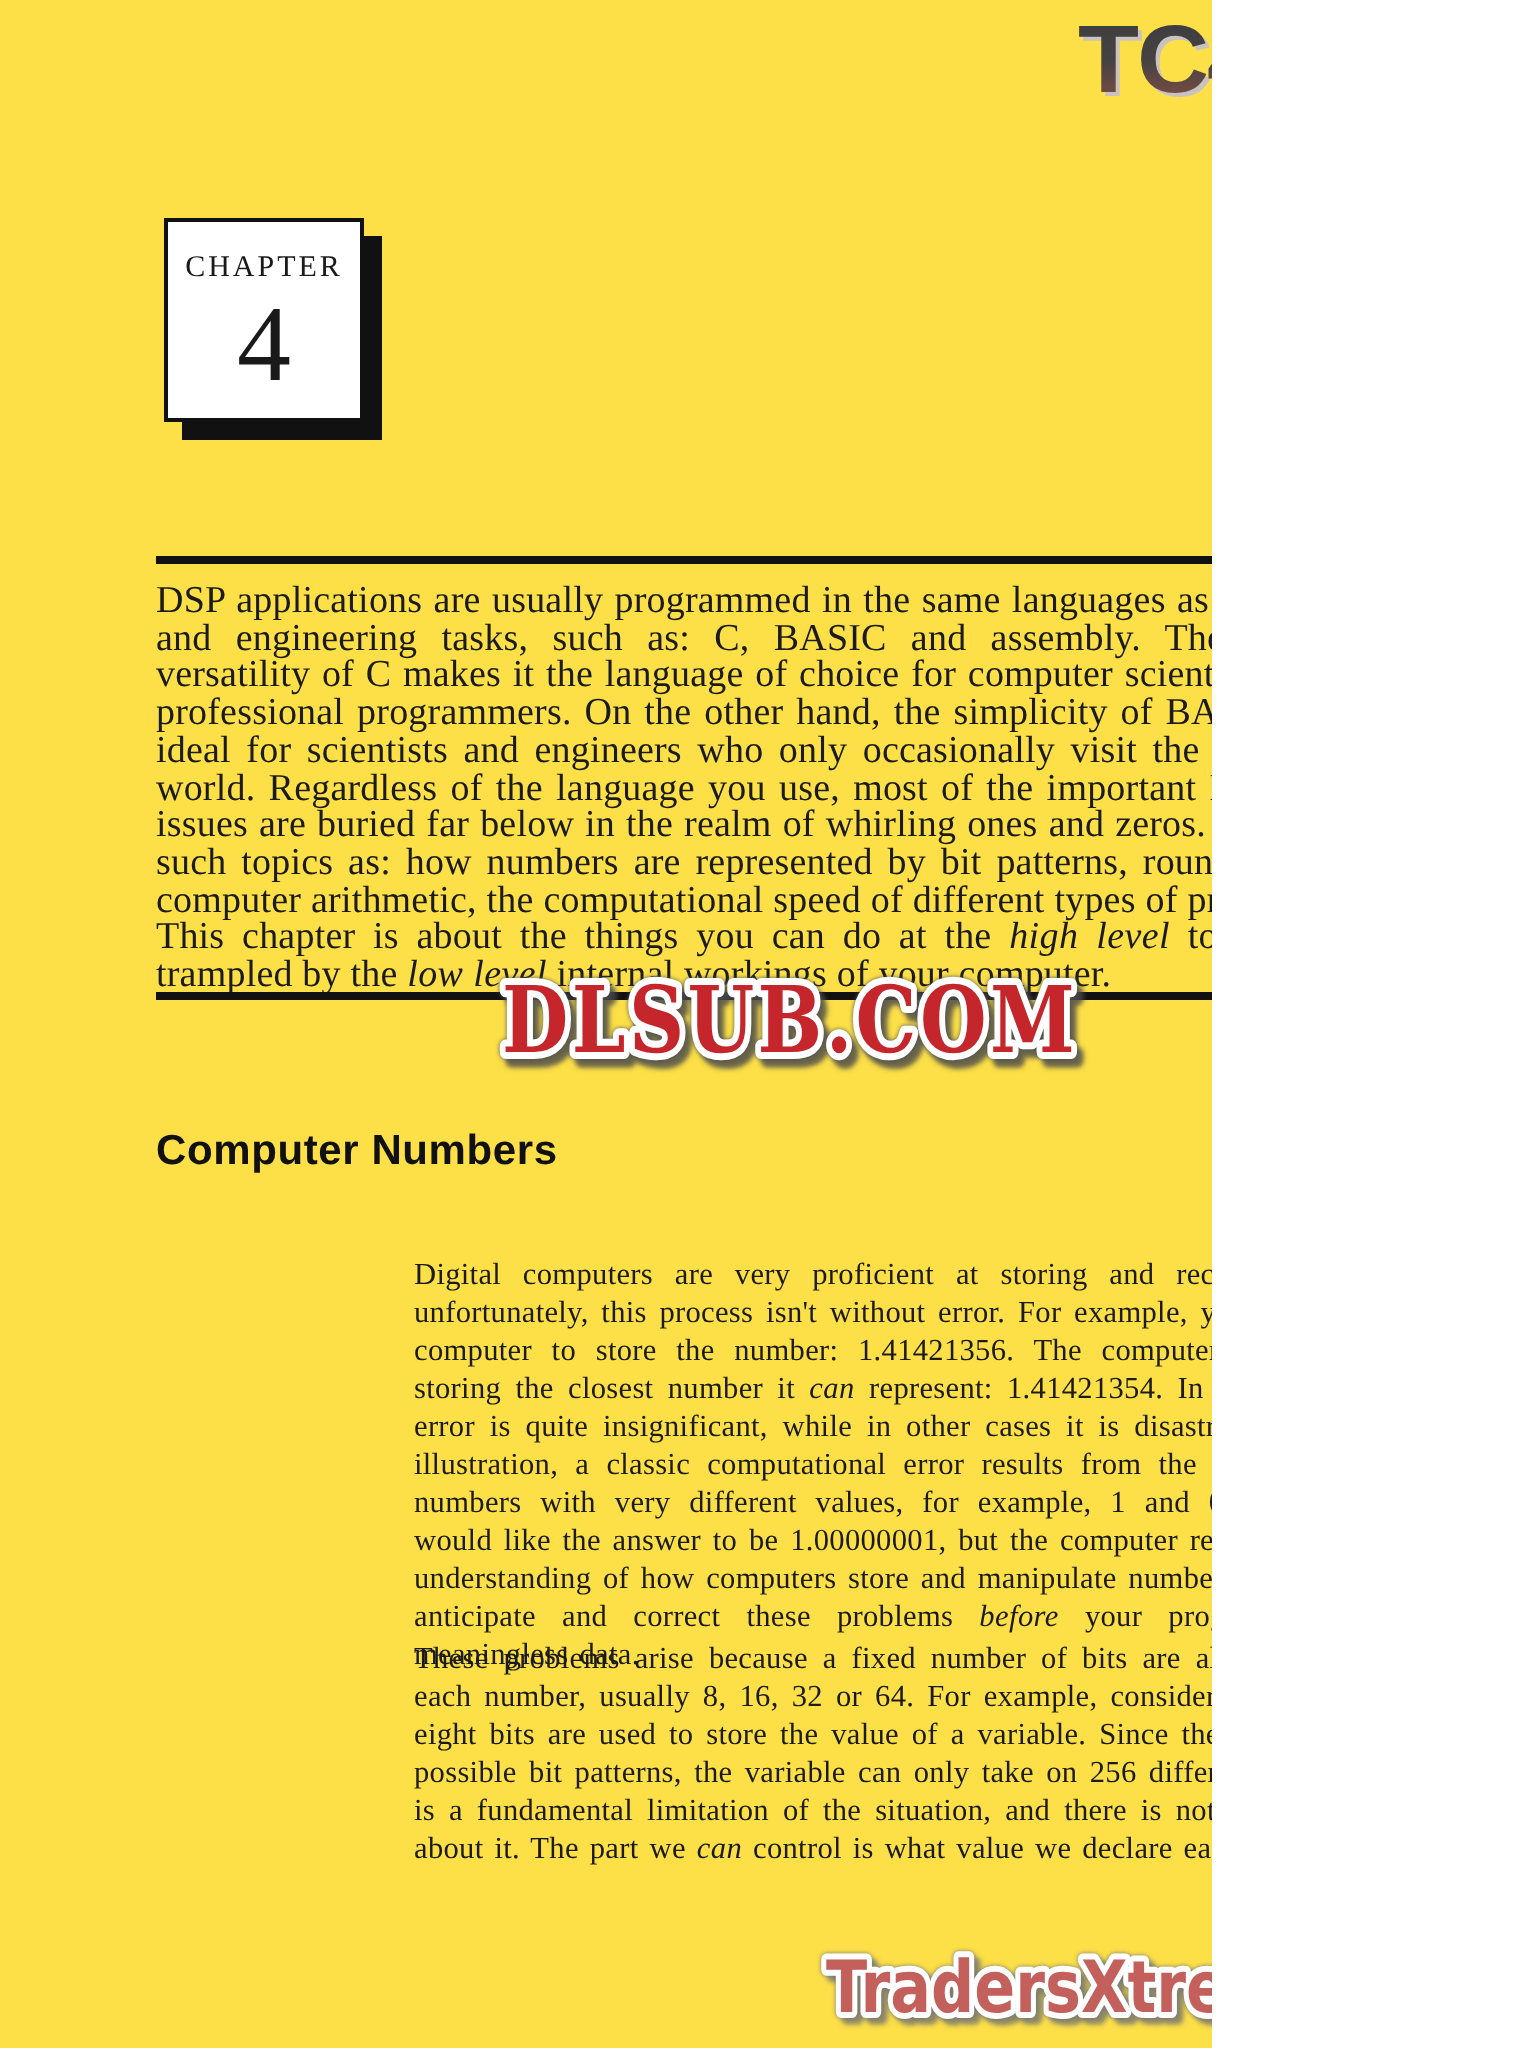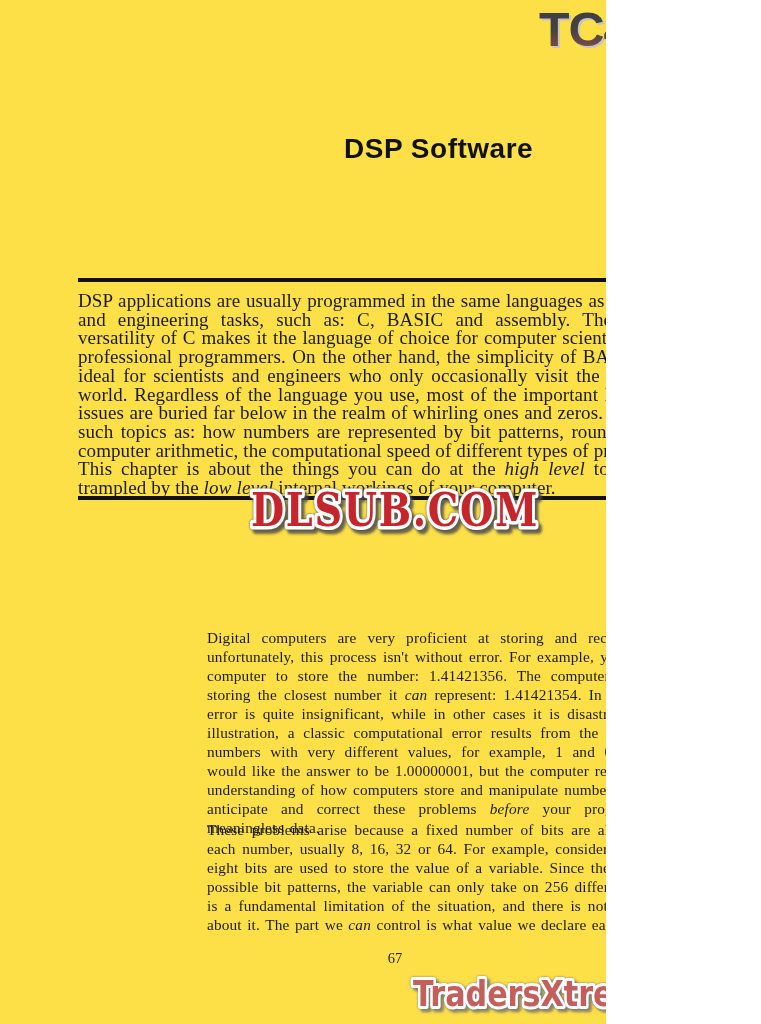--- a/index.html
+++ b/index.html
@@ -171,35 +171,38 @@
       <linearGradient id="tc4s-grad" x1="0" y1="0" x2="0" y2="1">
         <stop offset="0%" stop-color="#3c3c3e"></stop>
         <stop offset="50%" stop-color="#464243"></stop>
         <stop offset="78%" stop-color="#6f4a43"></stop>
         <stop offset="100%" stop-color="#8a564c"></stop>
       </linearGradient>
     </defs>
     <text x="6" y="46" fill="url(#tc4s-grad)" textLength="208" lengthAdjust="spacingAndGlyphs">TC4S.net</text>
   </svg>
 
-
-  <div class="doc-title">DSP Software</div>
+  <div class="chapter-box">
+    <div class="chapter-label">CHAPTER</div>
+    <div class="chapter-number">4</div>
+  </div>
+
 
   <div class="rule rule-top"></div>
 
   <div class="body-par intro-par">DSP applications are usually programmed in the same languages as other science and engineering tasks, such as: C, BASIC and assembly.  The power and versatility of C makes it the language of choice for computer scientists and other professional programmers.  On the other hand, the simplicity of BASIC makes it ideal for scientists and engineers who only occasionally visit the programming world.  Regardless of the language you use, most of the important DSP software issues are buried far below in the realm of whirling ones and zeros.  This includes such topics as: how numbers are represented by bit patterns, round-off error in computer arithmetic, the computational speed of different types of processors, etc.  This chapter is about the things you can do at the <i>high level</i> to avoid being trampled by the <i>low level</i> internal workings of your computer.</div>
 
   <div class="rule rule-mid"></div>
   <svg class="wm-mid" width="634" height="62" viewBox="0 0 634 62">
     <text x="317" y="46" text-anchor="middle" fill="#c5262c" textLength="288" lengthAdjust="spacingAndGlyphs">DLSUB.COM</text>
   </svg>
 
+  <div class="section-heading">Computer Numbers</div>
 
   <div class="body-par indent-par par-1">Digital computers are very proficient at storing and recalling numbers; unfortunately, this process isn't without error.  For example, you instruct your computer to store the number: 1.41421356.  The computer does its best, storing the closest number it <i>can</i> represent: 1.41421354.  In some cases this error is quite insignificant, while in other cases it is disastrous.  As another illustration, a classic computational error results from the addition of two numbers with very different values, for example, 1 and 0.00000001.  We would like the answer to be 1.00000001, but the computer replies with 1.  An understanding of how computers store and manipulate numbers allows you to anticipate and correct these problems <i>before</i> your program spits out meaningless data.</div>
   <div class="body-par indent-par par-2">These problems arise because a fixed number of bits are allocated to store each number, usually 8, 16, 32 or 64.  For example, consider the case where eight bits are used to store the value of a variable.  Since there are 2<sup>8</sup> = 256 possible bit patterns, the variable can only take on 256 different values.  This is a fundamental limitation of the situation, and there is nothing we can do about it.  The part we <i>can</i> control is what value we declare each bit pattern</div>
 
-  <div class="page-number">67</div>
 
   <svg class="wm-bottom" width="350" height="54" viewBox="0 0 350 54">
     <text x="8" y="38" fill="#c4605c" textLength="334" lengthAdjust="spacingAndGlyphs">TradersXtreme.com</text>
   </svg>
 
 </div>
 
 </body></html>

